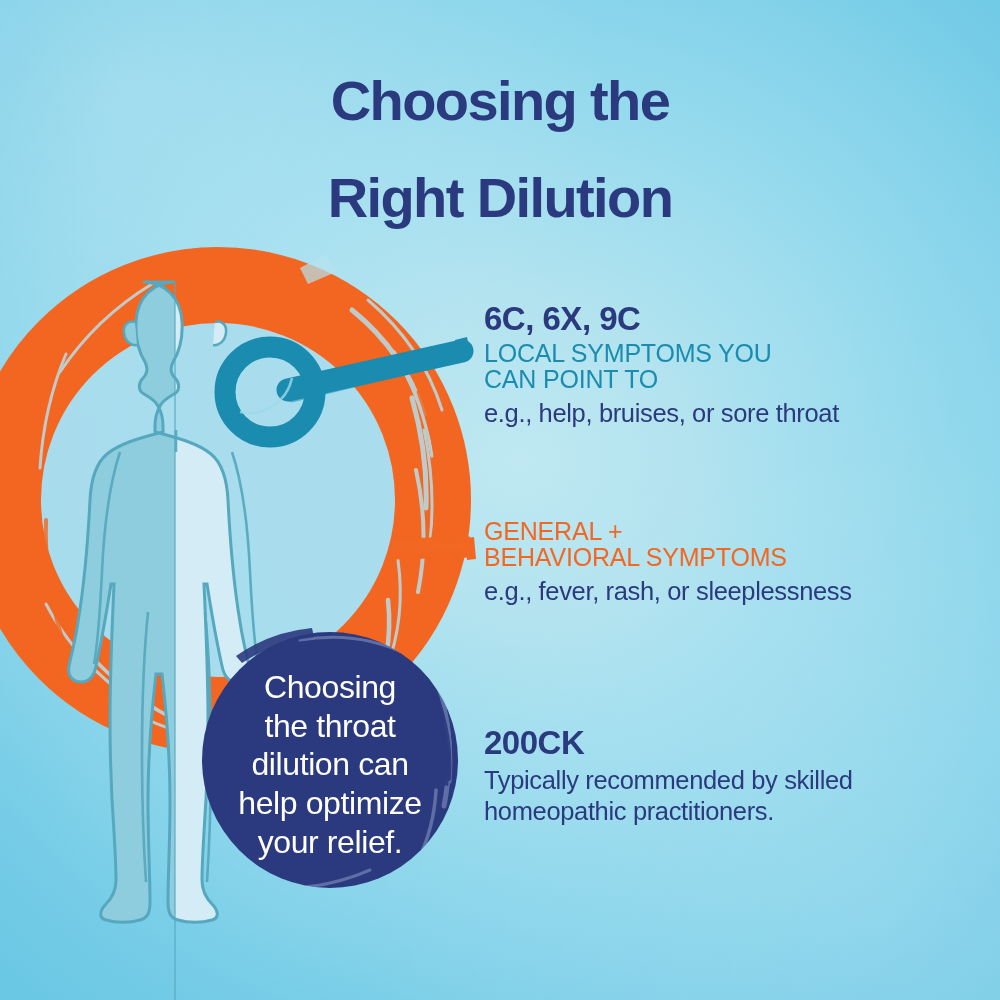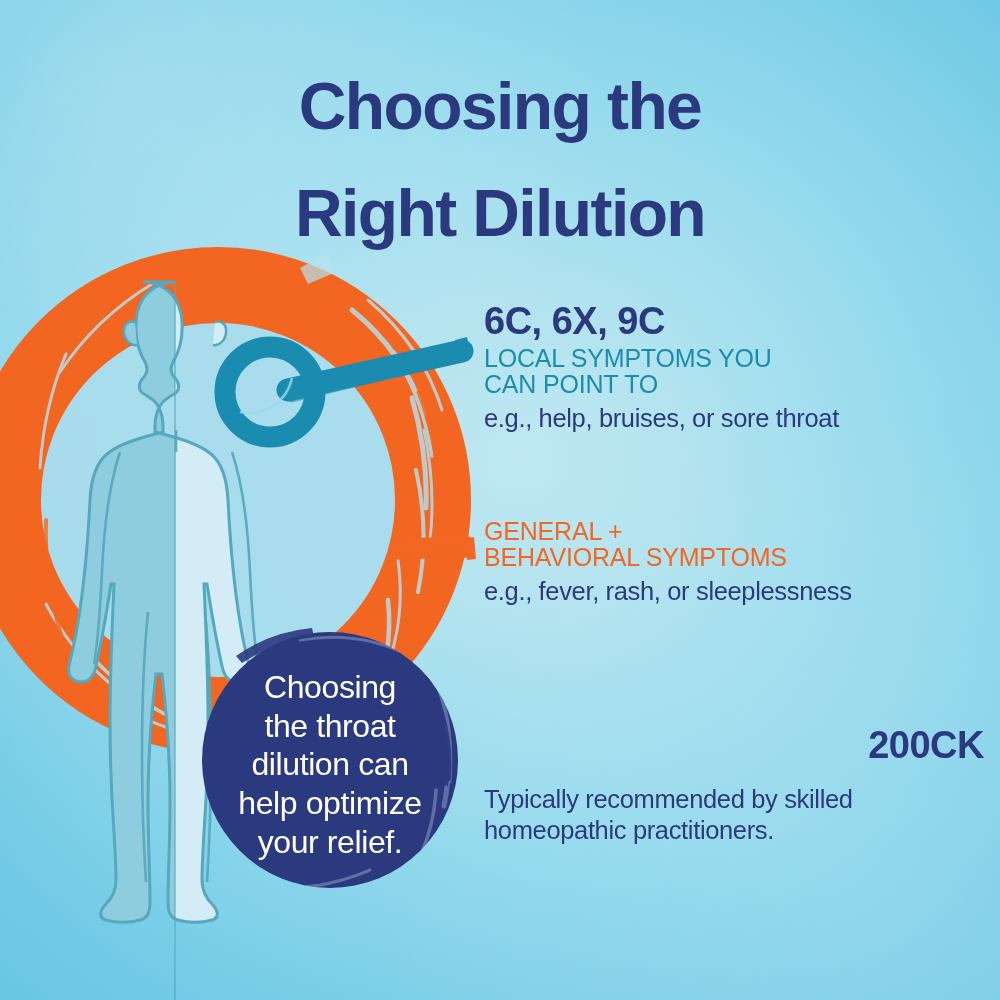--- a/index.html
+++ b/index.html
@@ -34,21 +34,21 @@
   }
 
   
   .headline {
     position: absolute;
     left: 0;
     top: 74px;
     width: 1000px;
     text-align: center;
     color: #2b3a7e;
-    font-size: 66px;
+    font-size: 56px;
     line-height: 0.97;
     font-weight: bold;
     letter-spacing: -1.6px;
     z-index: 6;
   }
   .headline .l2 { display: block; margin-top: 43px; }
 
   
   .art {
     position: absolute;
@@ -66,21 +66,21 @@
     width: 500px;
     z-index: 7;
   }
   .blk { position: absolute; left: 0; width: 500px; }
   #blk-1 { top: 302px; }
   #blk-2 { top: 518px; }
   #blk-3 { top: 726px; }
 
   .dose {
     color: #2b3a7e;
-    font-size: 38px;
+    font-size: 33px;
     font-weight: bold;
     letter-spacing: -0.5px;
     line-height: 1.0;
     margin: 0 0 5px 0;
   }
   .sub {
     font-size: 25px;
     font-weight: normal;
     line-height: 1.04;
     letter-spacing: -0.2px;
@@ -90,21 +90,21 @@
   .sub.orange { color: #f26722; }
   .sub .ln { display: block; }
   .body {
     color: #2b3a7e;
     font-size: 25.5px;
     line-height: 1.22;
     letter-spacing: -0.35px;
     margin: 0;
   }
   .body .ln { display: block; }
-  #blk-3 .dose { margin-bottom: 20px; text-align: right; }
+  #blk-3 .dose { margin-bottom: 6px; }
 
   
   .badge-text {
     position: absolute;
     left: 203px;
     top: 668px;
     width: 254px;
     text-align: center;
     color: #ffffff;
     font-size: 32px;

